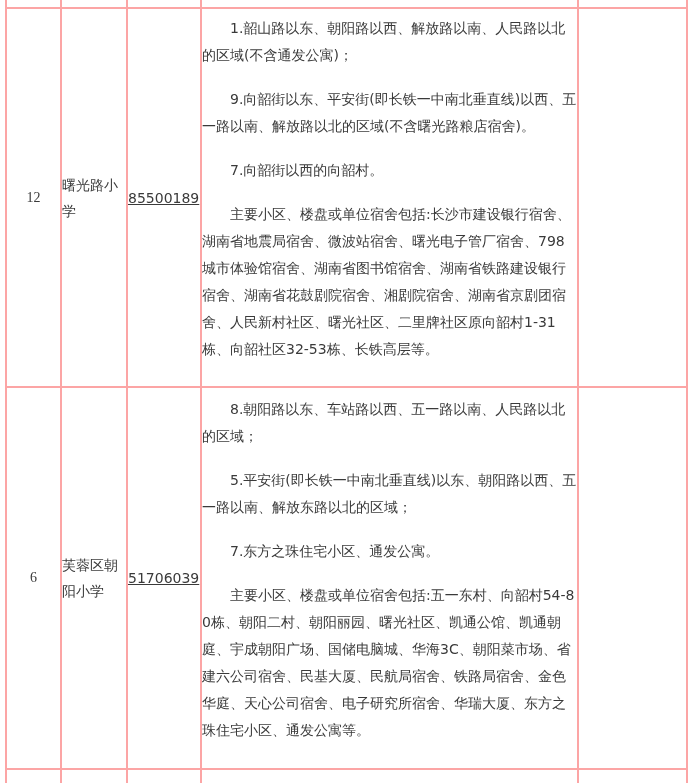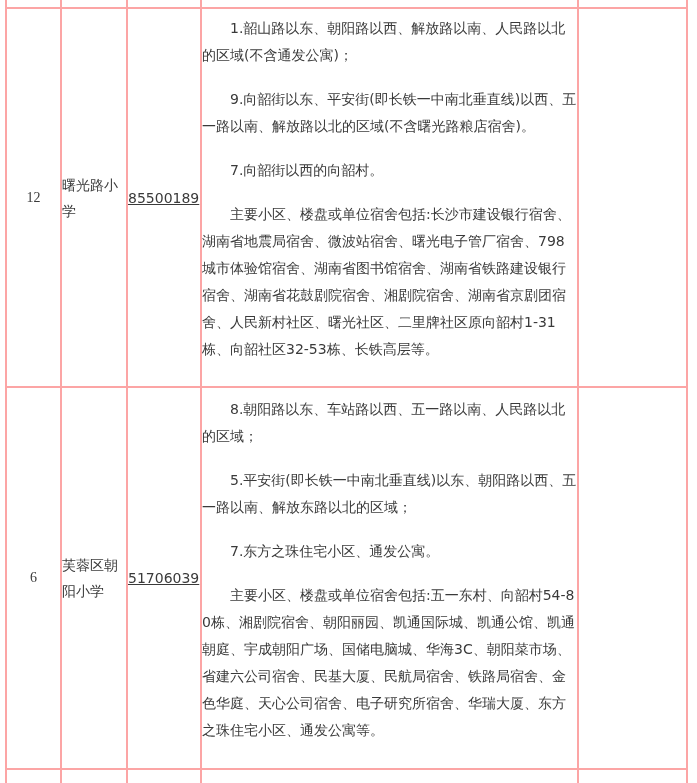--- a/index.html
+++ b/index.html
@@ -108,21 +108,21 @@
     <td class="school-cell">
       <span>芙蓉区朝阳小学</span>
     </td>
     <td class="phone-cell">
       <span>51706039</span>
     </td>
     <td class="desc-cell">
       <p>8.朝阳路以东、车站路以西、五一路以南、人民路以北的区域；</p>
       <p>5.平安街(即长铁一中南北垂直线)以东、朝阳路以西、五一路以南、解放东路以北的区域；</p>
       <p>7.东方之珠住宅小区、通发公寓。</p>
-      <p>主要小区、楼盘或单位宿舍包括:五一东村、向韶村54-80栋、湘剧院宿舍、朝阳丽园、凯通国际城、凯通公馆、凯通朝庭、宇成朝阳广场、国储电脑城、华海3C、朝阳菜市场、省建六公司宿舍、民基大厦、民航局宿舍、铁路局宿舍、金色华庭、天心公司宿舍、电子研究所宿舍、华瑞大厦、东方之珠住宅小区、通发公寓等。</p>
+      <p>主要小区、楼盘或单位宿舍包括:五一东村、向韶村54-80栋、朝阳二村、朝阳丽园、曙光社区、凯通公馆、凯通朝庭、宇成朝阳广场、国储电脑城、华海3C、朝阳菜市场、省建六公司宿舍、民基大厦、民航局宿舍、铁路局宿舍、金色华庭、天心公司宿舍、电子研究所宿舍、华瑞大厦、东方之珠住宅小区、通发公寓等。</p>
     </td>
     <td class="empty-cell"></td>
   </tr>
 
   <tr class="cut-row-bottom">
     <td class="num-cell"></td>
     <td class="school-cell"></td>
     <td class="phone-cell"></td>
     <td class="desc-cell"></td>
     <td class="empty-cell"></td>

